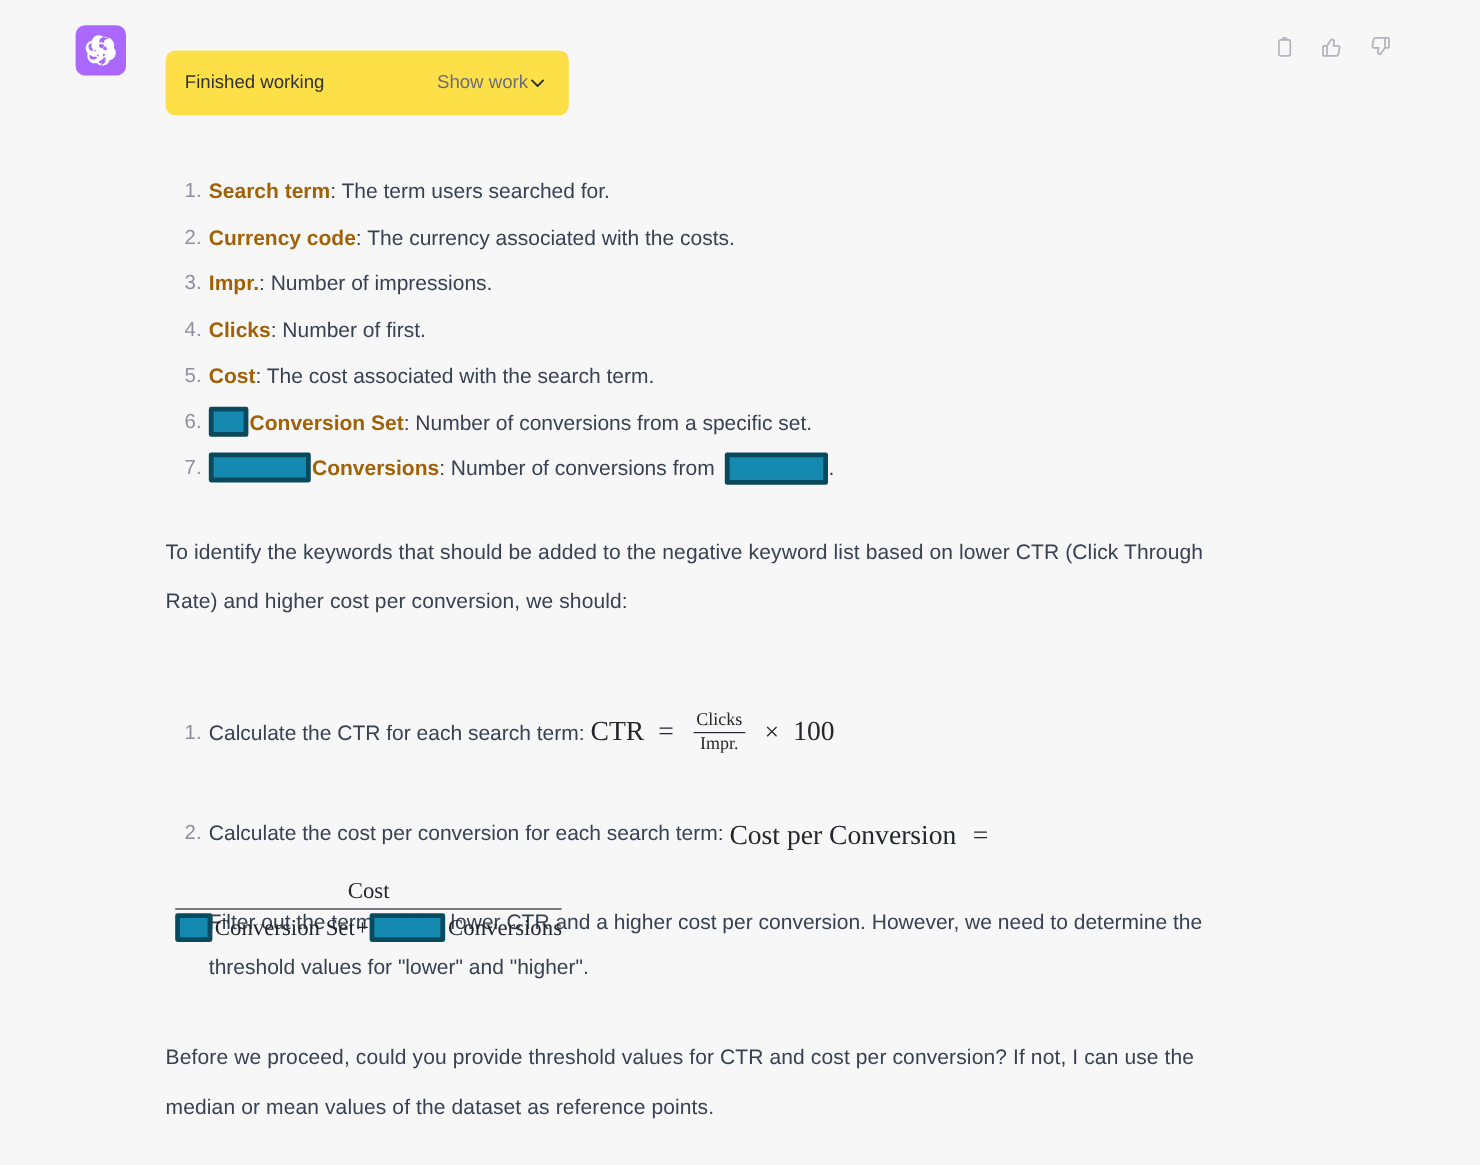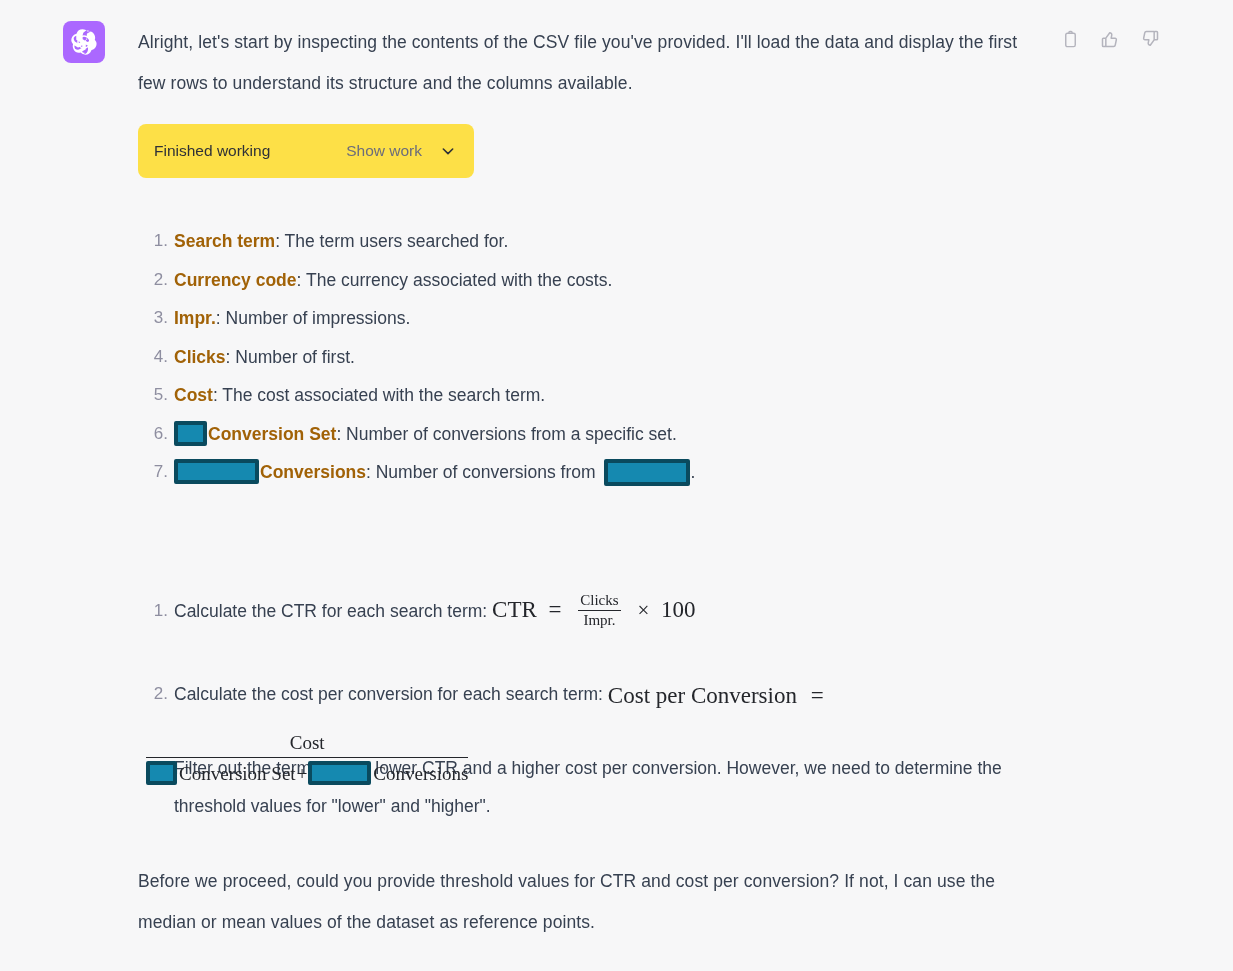--- a/index.html
+++ b/index.html
@@ -93,21 +93,20 @@
   }
   .work-label {
     font-size: 15.5px;
     color: #2f3137;
     font-weight: 400;
   }
   .work-right {
     margin-left: auto;
     display: flex;
     align-items: center;
-    gap: 18px;
   }
   .work-show {
     font-size: 15.5px;
     color: #6b6c7b;
   }
   .chev {
     width: 16px;
     height: 16px;
     color: #2f3137;
     display: flex;
@@ -260,21 +259,20 @@
     <div class="act-btn">
       <svg width="20" height="20" viewBox="0 0 24 24" fill="none" stroke="currentColor" stroke-width="1.8" stroke-linecap="round" stroke-linejoin="round">
         <path d="M17 3H7.7a2 2 0 0 0-2 1.6L4.4 11.1A1.6 1.6 0 0 0 6 13h4.6l-.7 3.6a2.4 2.4 0 0 0 2.4 2.9L17 13"></path>
         <rect x="17" y="3" width="4" height="10" rx="1"></rect>
       </svg>
     </div>
   </div>
 
   <div class="content">
 
-    <p class="para">Alright, let's start by inspecting the contents of the CSV file you've provided. I'll load the data and display the first few rows to understand its structure and the columns available.</p>
 
     <div class="work-box">
       <span class="work-label">Finished working</span>
       <span class="work-right">
         <span class="work-show">Show work</span>
         <span class="chev">
           <svg width="16" height="16" viewBox="0 0 24 24" fill="none" stroke="currentColor" stroke-width="2.4" stroke-linecap="round" stroke-linejoin="round">
             <polyline points="5 9 12 16 19 9"></polyline>
           </svg>
         </span>
@@ -305,20 +303,21 @@
       <li>
         <span class="redact r-sm"></span><b>Conversion Set</b><span>: Number of conversions from a specific set.</span>
       </li>
       <li>
         <span class="redact r-md"></span><b>Conversions</b><span>: Number of conversions from </span><span class="redact r-lg"></span><span>.</span>
       </li>
     </ol>
 
     <div class="gap-30"></div>
 
+    <p class="para">To identify the keywords that should be added to the negative keyword list based on lower CTR (Click Through Rate) and higher cost per conversion, we should:</p>
 
     <div class="gap-26"></div>
 
     <ol class="steps">
       <li>
         <span>Calculate the CTR for each search term:</span>
         <span class="math">
           <span>CTR</span>
           <span style="margin:0 6px;">=</span>
           <span class="mfrac">

